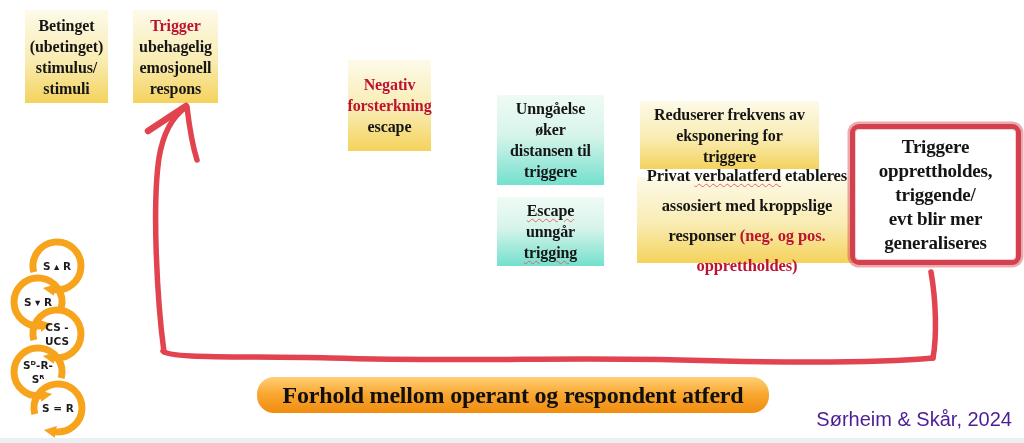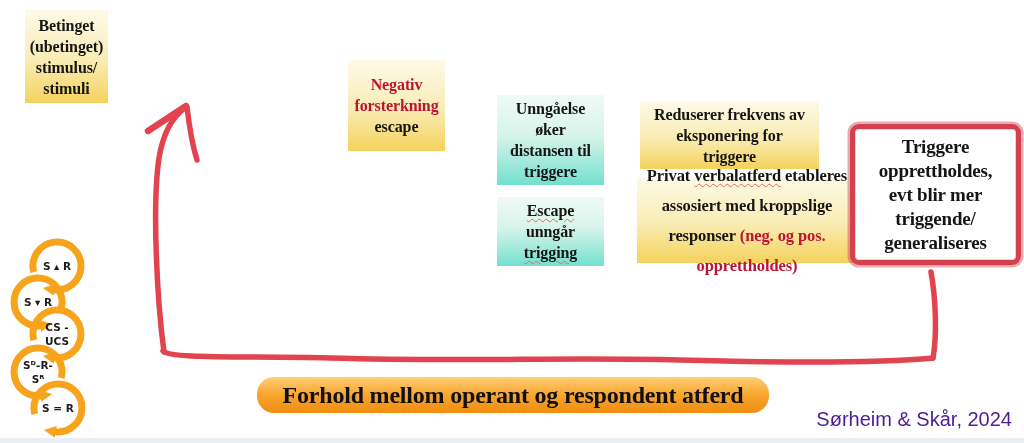--- a/index.html
+++ b/index.html
@@ -48,23 +48,29 @@
 
 <div id="slide">
 
   <div class="fbox yellow" style="left:25px;top:10px;width:83px;height:93px;">
     <span>Betinget</span>
     <span>(ubetinget)</span>
     <span>stimulus/</span>
     <span>stimuli</span>
   </div>
 
+  <div class="fbox yellow" style="left:133px;top:10px;width:85px;height:93px;">
+    <span class="red">Trigger</span>
+    <span>ubehagelig</span>
+    <span>emosjonell</span>
+    <span>respons</span>
+  </div>
 
 
-  <div class="fbox yellow" style="left:348px;top:60px;width:97px;height:91px;">
+  <div class="fbox yellow" style="left:348px;top:60px;width:83px;height:91px;">
     <span class="red">Negativ</span>
     <span class="red">forsterkning</span>
     <span>escape</span>
   </div>
 
   <div class="fbox teal" style="left:497px;top:95px;width:107px;height:90px;">
     <span>Unngåelse</span>
     <span>øker</span>
     <span>distansen til</span>
     <span>triggere</span>
@@ -85,22 +91,22 @@
   <div class="fbox yellow" style="left:637px;top:177px;width:220px;height:86px;font-size:16.5px;gap:9px;">
     <span><span>Privat </span><span class="sq">verbalatferd</span><span> etableres</span></span>
     <span>assosiert med kroppslige</span>
     <span><span>responser </span><span class="red">(neg. og pos.</span></span>
     <span class="red">opprettholdes)</span>
   </div>
 
   <div id="box-outcome">
     <span>Triggere</span>
     <span>opprettholdes,</span>
+    <span>triggende/</span>
     <span>evt blir mer</span>
-    <span>triggende/</span>
     <span>generaliseres</span>
   </div>
 
   <svg id="annot" width="1024" height="443" viewBox="0 0 1024 443">
     <g stroke="#e2444f" stroke-width="5.5" fill="none" stroke-linecap="round" stroke-linejoin="round">
       <path d="M 164 352 C 157 300 152 205 159 158 C 163 133 172 117 186 107"></path>
       <path stroke-width="6.5" d="M 186 106 L 148 131"></path>
       <path d="M 187 107 C 189 124 192 144 197 160"></path>
       <path d="M 163 351 C 170 359 240 356 330 358 C 470 362 560 357 680 360 C 790 363 880 363 933 358"></path>
       <path d="M 933 358 C 937 336 936 300 931 272"></path>

